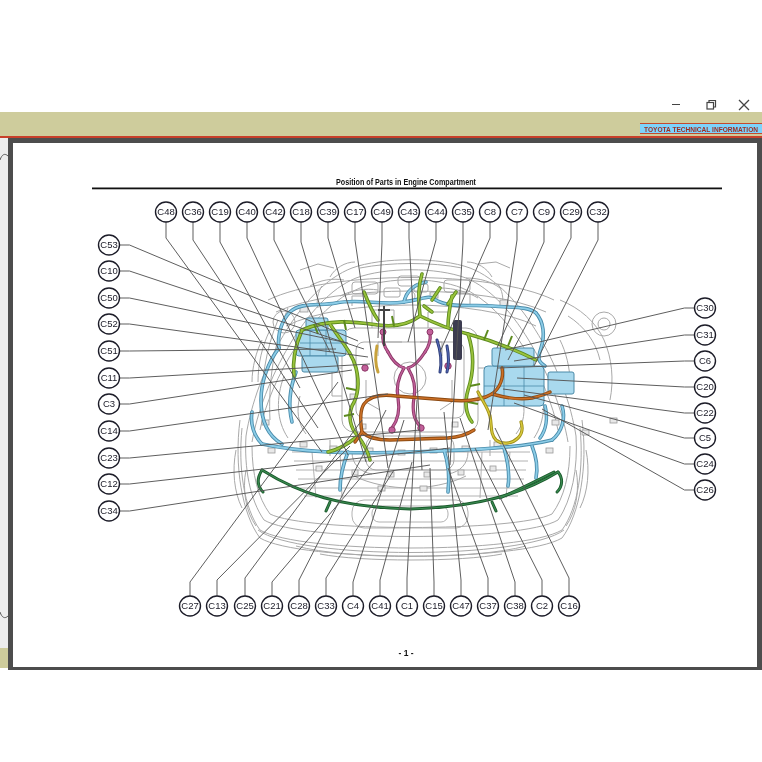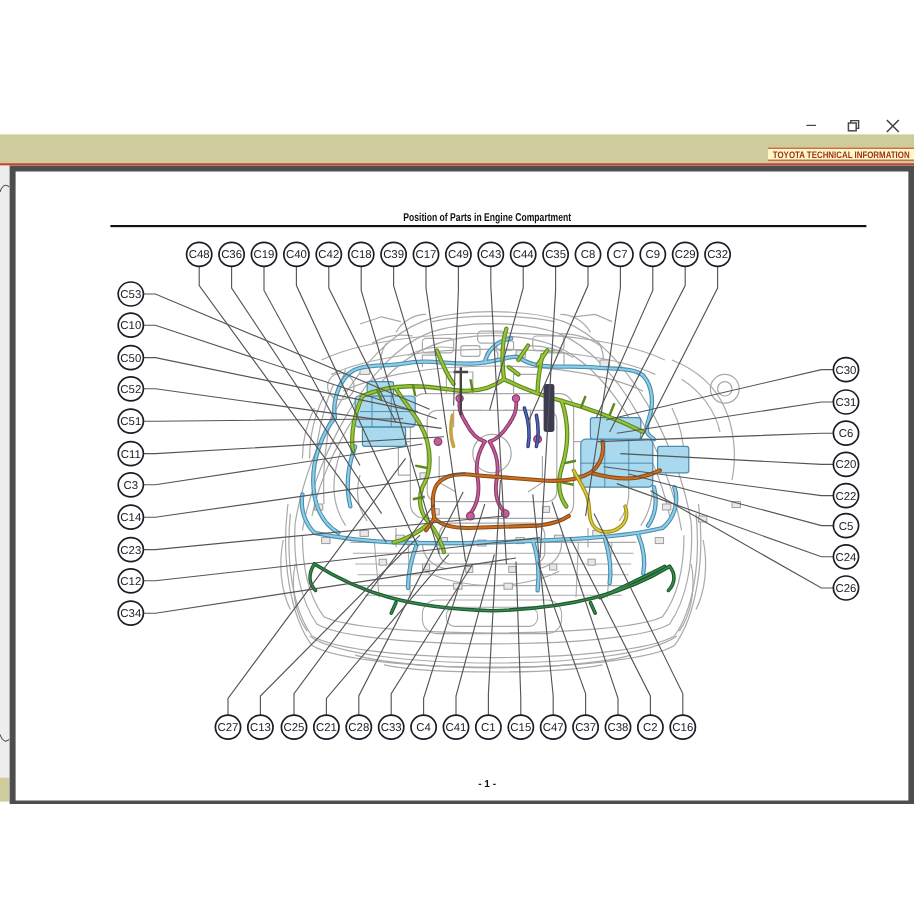--- a/index.html
+++ b/index.html
@@ -13,21 +13,21 @@
 <rect x="3" y="4.5" width="6.5" height="6.5" fill="#fff" stroke="#444" stroke-width="1.2"></rect>
 <path d="M5 4.5 L5 2.5 L11.5 2.5 L11.5 9 L9.5 9" fill="none" stroke="#444" stroke-width="1.2"></path>
 </svg>
 
 <svg class="abs" style="left:737px;top:98px" width="14" height="14" viewBox="0 0 14 14">
 <path d="M2 2 L12 12 M12 2 L2 12" stroke="#444" stroke-width="1.3"></path>
 </svg>
 
 <div class="abs" style="left:0;top:112px;width:762px;height:24px;background:#cecc9c;"></div>
 
-<div class="abs" style="left:640px;top:122.8px;width:122px;height:9.5px;background:#fef9c3;
+<div class="abs" style="left:640px;top:122.8px;width:122px;height:9.5px;background:#7dd3fc;
 border-top:1.5px solid #c34a2e;border-bottom:1.5px solid #c34a2e;color:#9c2f24;
 font-size:7.5px;font-weight:bold;">
 <svg width="122" height="9.5">
       <text x="61" y="7.6" font-size="7.8" font-weight="bold" fill="#9c2f24" text-anchor="middle" textLength="114" lengthAdjust="spacingAndGlyphs">TOYOTA TECHNICAL INFORMATION</text>
     </svg></div>
 
 <div class="abs" style="left:0;top:136px;width:762px;height:2.2px;background:#c8402a;"></div>
 
 <div class="abs" style="left:0;top:138px;width:8px;height:510px;background:#ededed;"></div>
 

